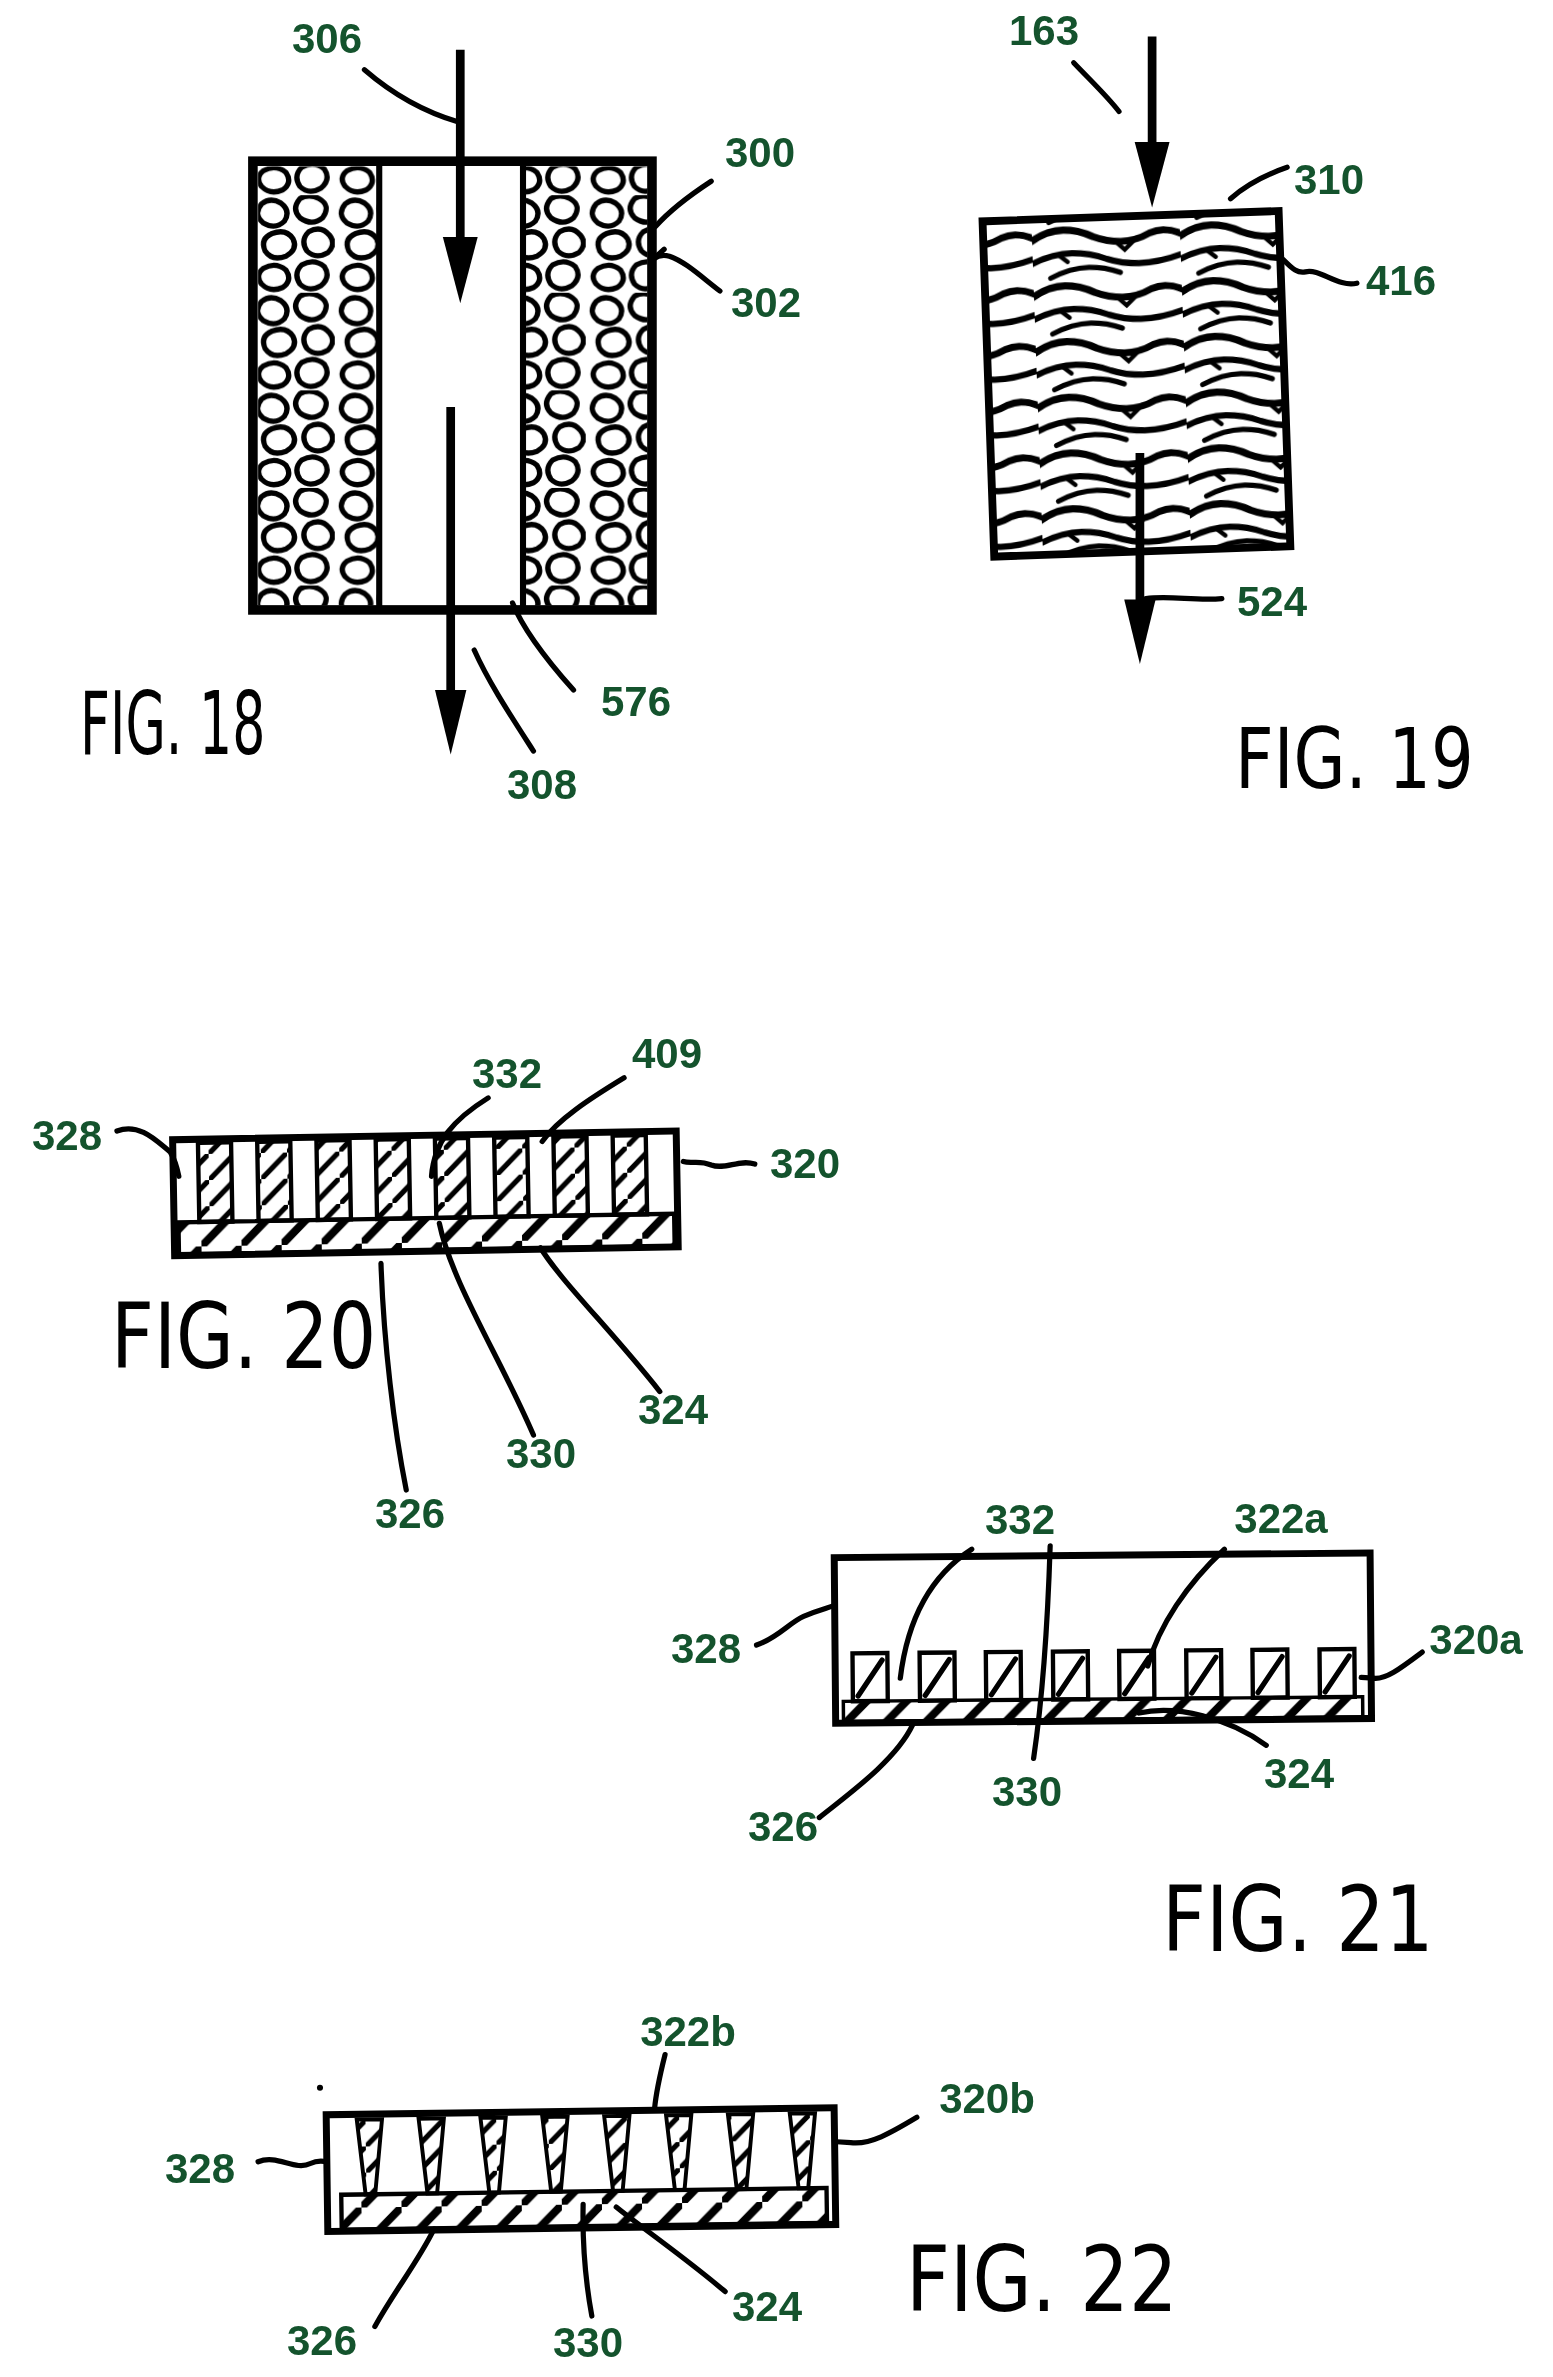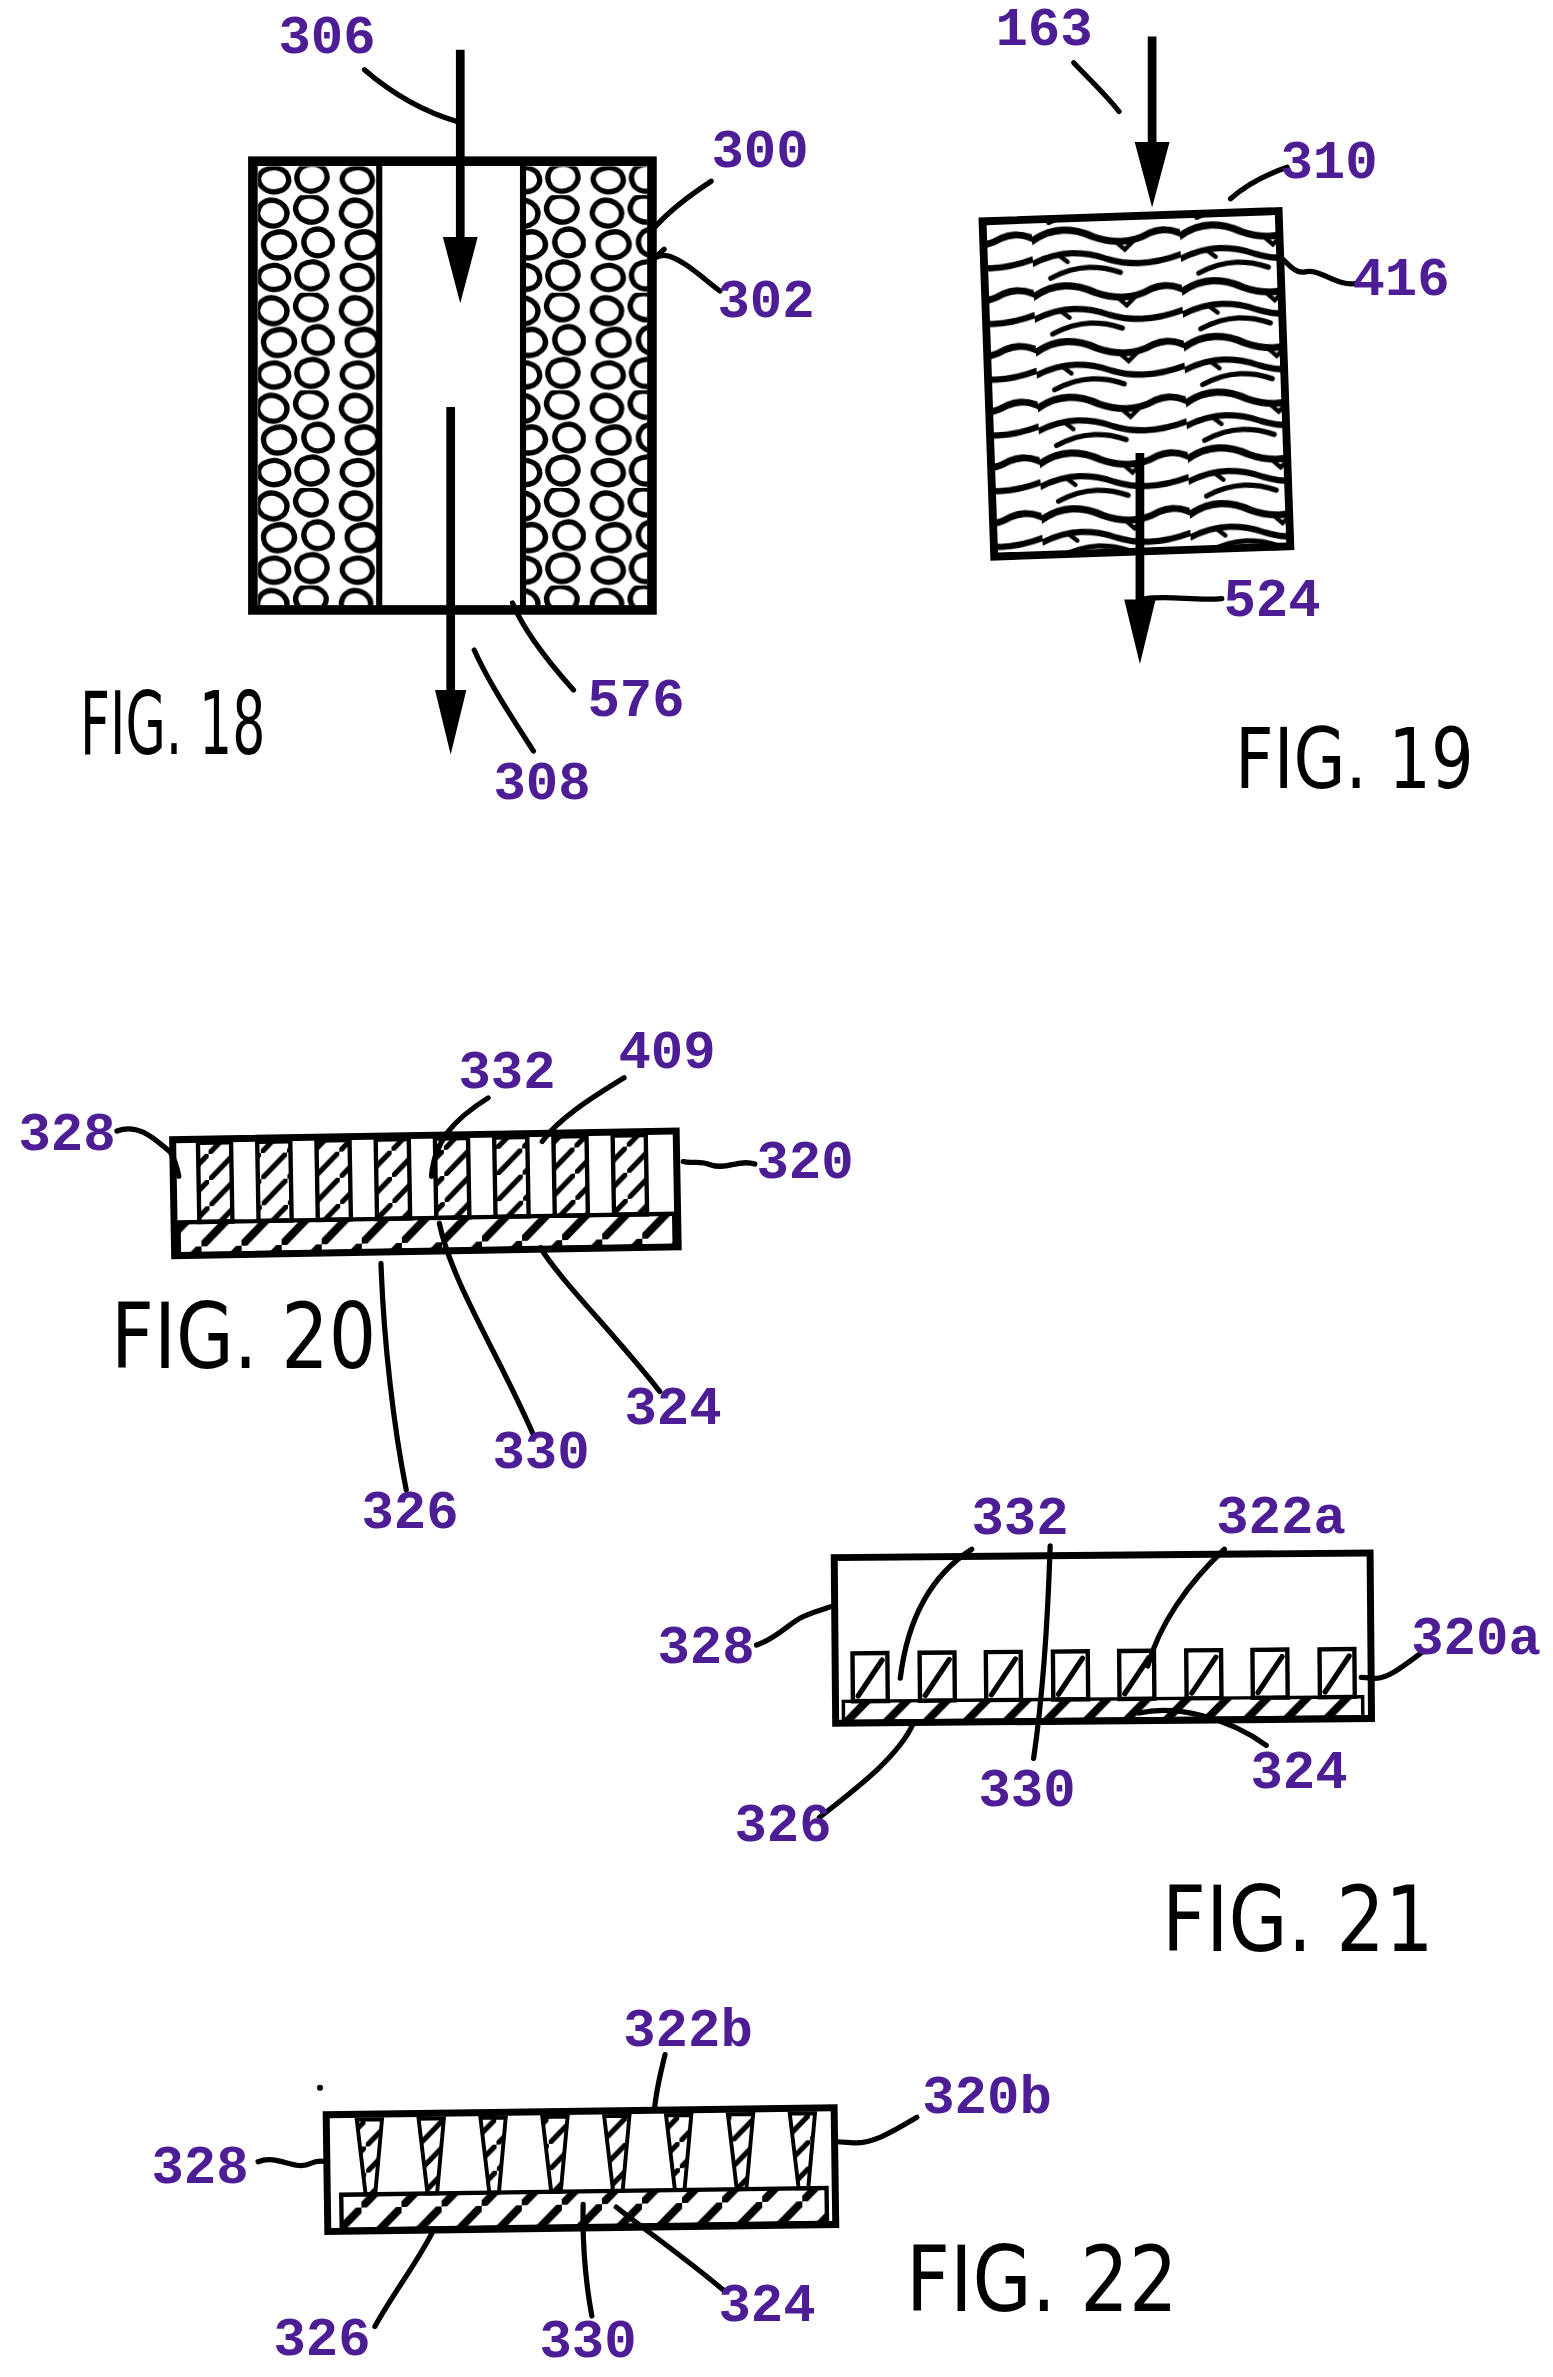--- a/index.html
+++ b/index.html
@@ -1,21 +1,21 @@
 <!DOCTYPE html>
 <html style="font-size:14px"><head>
 <meta charset="utf-8">
 <style>
   html,body{margin:0;padding:0;background:#ffffff;}
   #sheet{position:relative;width:1554px;height:2377px;background:#ffffff;overflow:hidden;
          font-family:"DejaVu Sans",sans-serif;color:#000;}
   #art{position:absolute;left:0;top:0;}
   .ref{position:absolute;transform:translate(-50%,-50%);
-       font-family:Liberation Mono, monospace;font-weight:700;font-size:54px;
-       line-height:1;white-space:nowrap;color:#4c1d95;}
+       font-family:Liberation Sans, sans-serif;font-weight:700;font-size:42px;
+       line-height:1;white-space:nowrap;color:#14532d;}
   .caption{position:absolute;font-family:"DejaVu Sans",sans-serif;font-weight:400;
        line-height:1;white-space:nowrap;color:#000;transform-origin:left top;}
 </style>
 </head>
 <body>
 
 <div id="sheet">
 
 <svg id="art" width="1554" height="2377" viewBox="0 0 1783 2728">
   <defs>
@@ -174,21 +174,21 @@
   <circle cx="367" cy="2396" r="3.5" fill="#000"></circle>
 </svg>
 
 <div class="ref" style="left:327px;top:39px">306</div>
 <div class="ref" style="left:760px;top:153px">300</div>
 <div class="ref" style="left:766px;top:303px">302</div>
 <div class="ref" style="left:636px;top:702px">576</div>
 <div class="ref" style="left:542px;top:785px">308</div>
 
 <div class="ref" style="left:1044px;top:31px">163</div>
-<div class="ref" style="left:1329px;top:164px">310</div>
+<div class="ref" style="left:1329px;top:180px">310</div>
 <div class="ref" style="left:1401px;top:281px">416</div>
 <div class="ref" style="left:1272px;top:602px">524</div>
 
 <div class="ref" style="left:67px;top:1136px">328</div>
 <div class="ref" style="left:507px;top:1074px">332</div>
 <div class="ref" style="left:667px;top:1054px">409</div>
 <div class="ref" style="left:805px;top:1164px">320</div>
 <div class="ref" style="left:673px;top:1410px">324</div>
 <div class="ref" style="left:541px;top:1454px">330</div>
 <div class="ref" style="left:410px;top:1514px">326</div>

